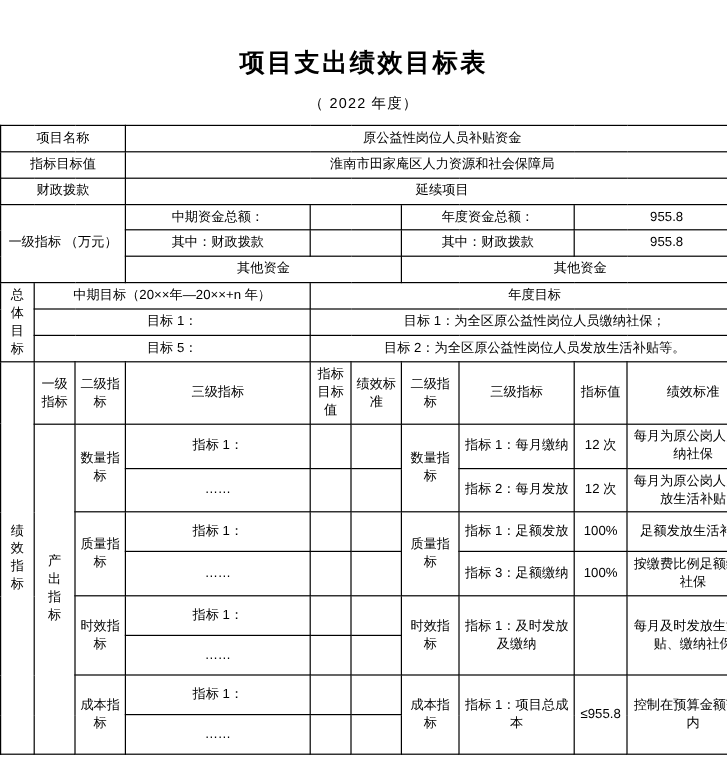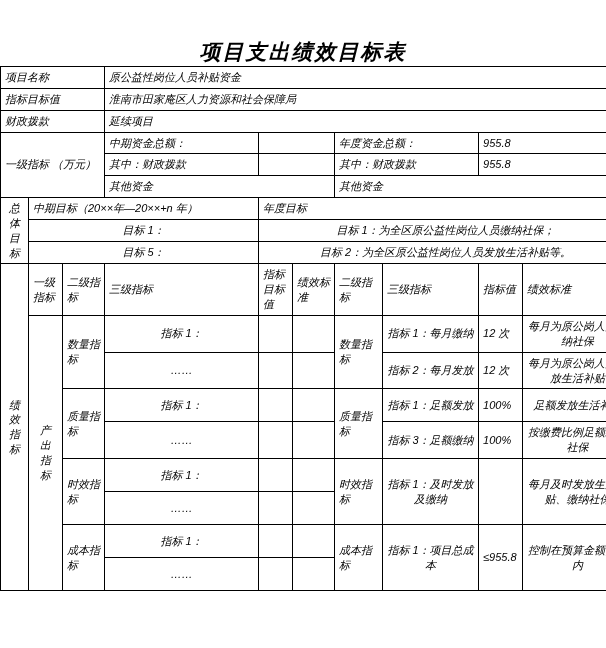--- a/index.html
+++ b/index.html
@@ -12,21 +12,20 @@
     height: 648px;
     font-family: "Liberation Sans", sans-serif;
     color: #000;
     overflow: hidden;
   }
   .page {
     position: relative;
     width: 606px;
     height: 464px;
     box-sizing: border-box;
-    font-style: italic;
   }
   .doc-title {
     text-align: center;
     font-family: "Liberation Serif", serif;
     font-size: 21px;
     font-weight: bold;
     letter-spacing: 2px;
     padding-top: 38px;
   }
   .doc-subtitle {
@@ -43,20 +42,21 @@
     table-layout: fixed;
   }
   table.main td {
     border: 1px solid #000;
     font-size: 11px;
     padding: 3px 4px;
     vertical-align: middle;
     line-height: 1.35;
   }
   .c {
+    text-align: center;
     margin-top: 28px;
   }
   .l {
     text-align: center;
   }
   .vert {
     text-align: center;
     line-height: 1.1;
     font-size: 11px;
     padding: 2px 1px;
@@ -70,20 +70,21 @@
   .nowrap-pad {
     padding-left: 6px;
   }
 </style>
 </head>
 <body>
 
 <div class="page">
 
   <div class="doc-title">项目支出绩效目标表</div>
+  <div class="doc-subtitle">（ 2022  年度）</div>
 
   <table class="main">
     <colgroup>
       <col style="width:28px">
       <col style="width:34px">
       <col style="width:42px">
       <col style="width:50px">
       <col style="width:104px">
       <col style="width:34px">
       <col style="width:42px">

